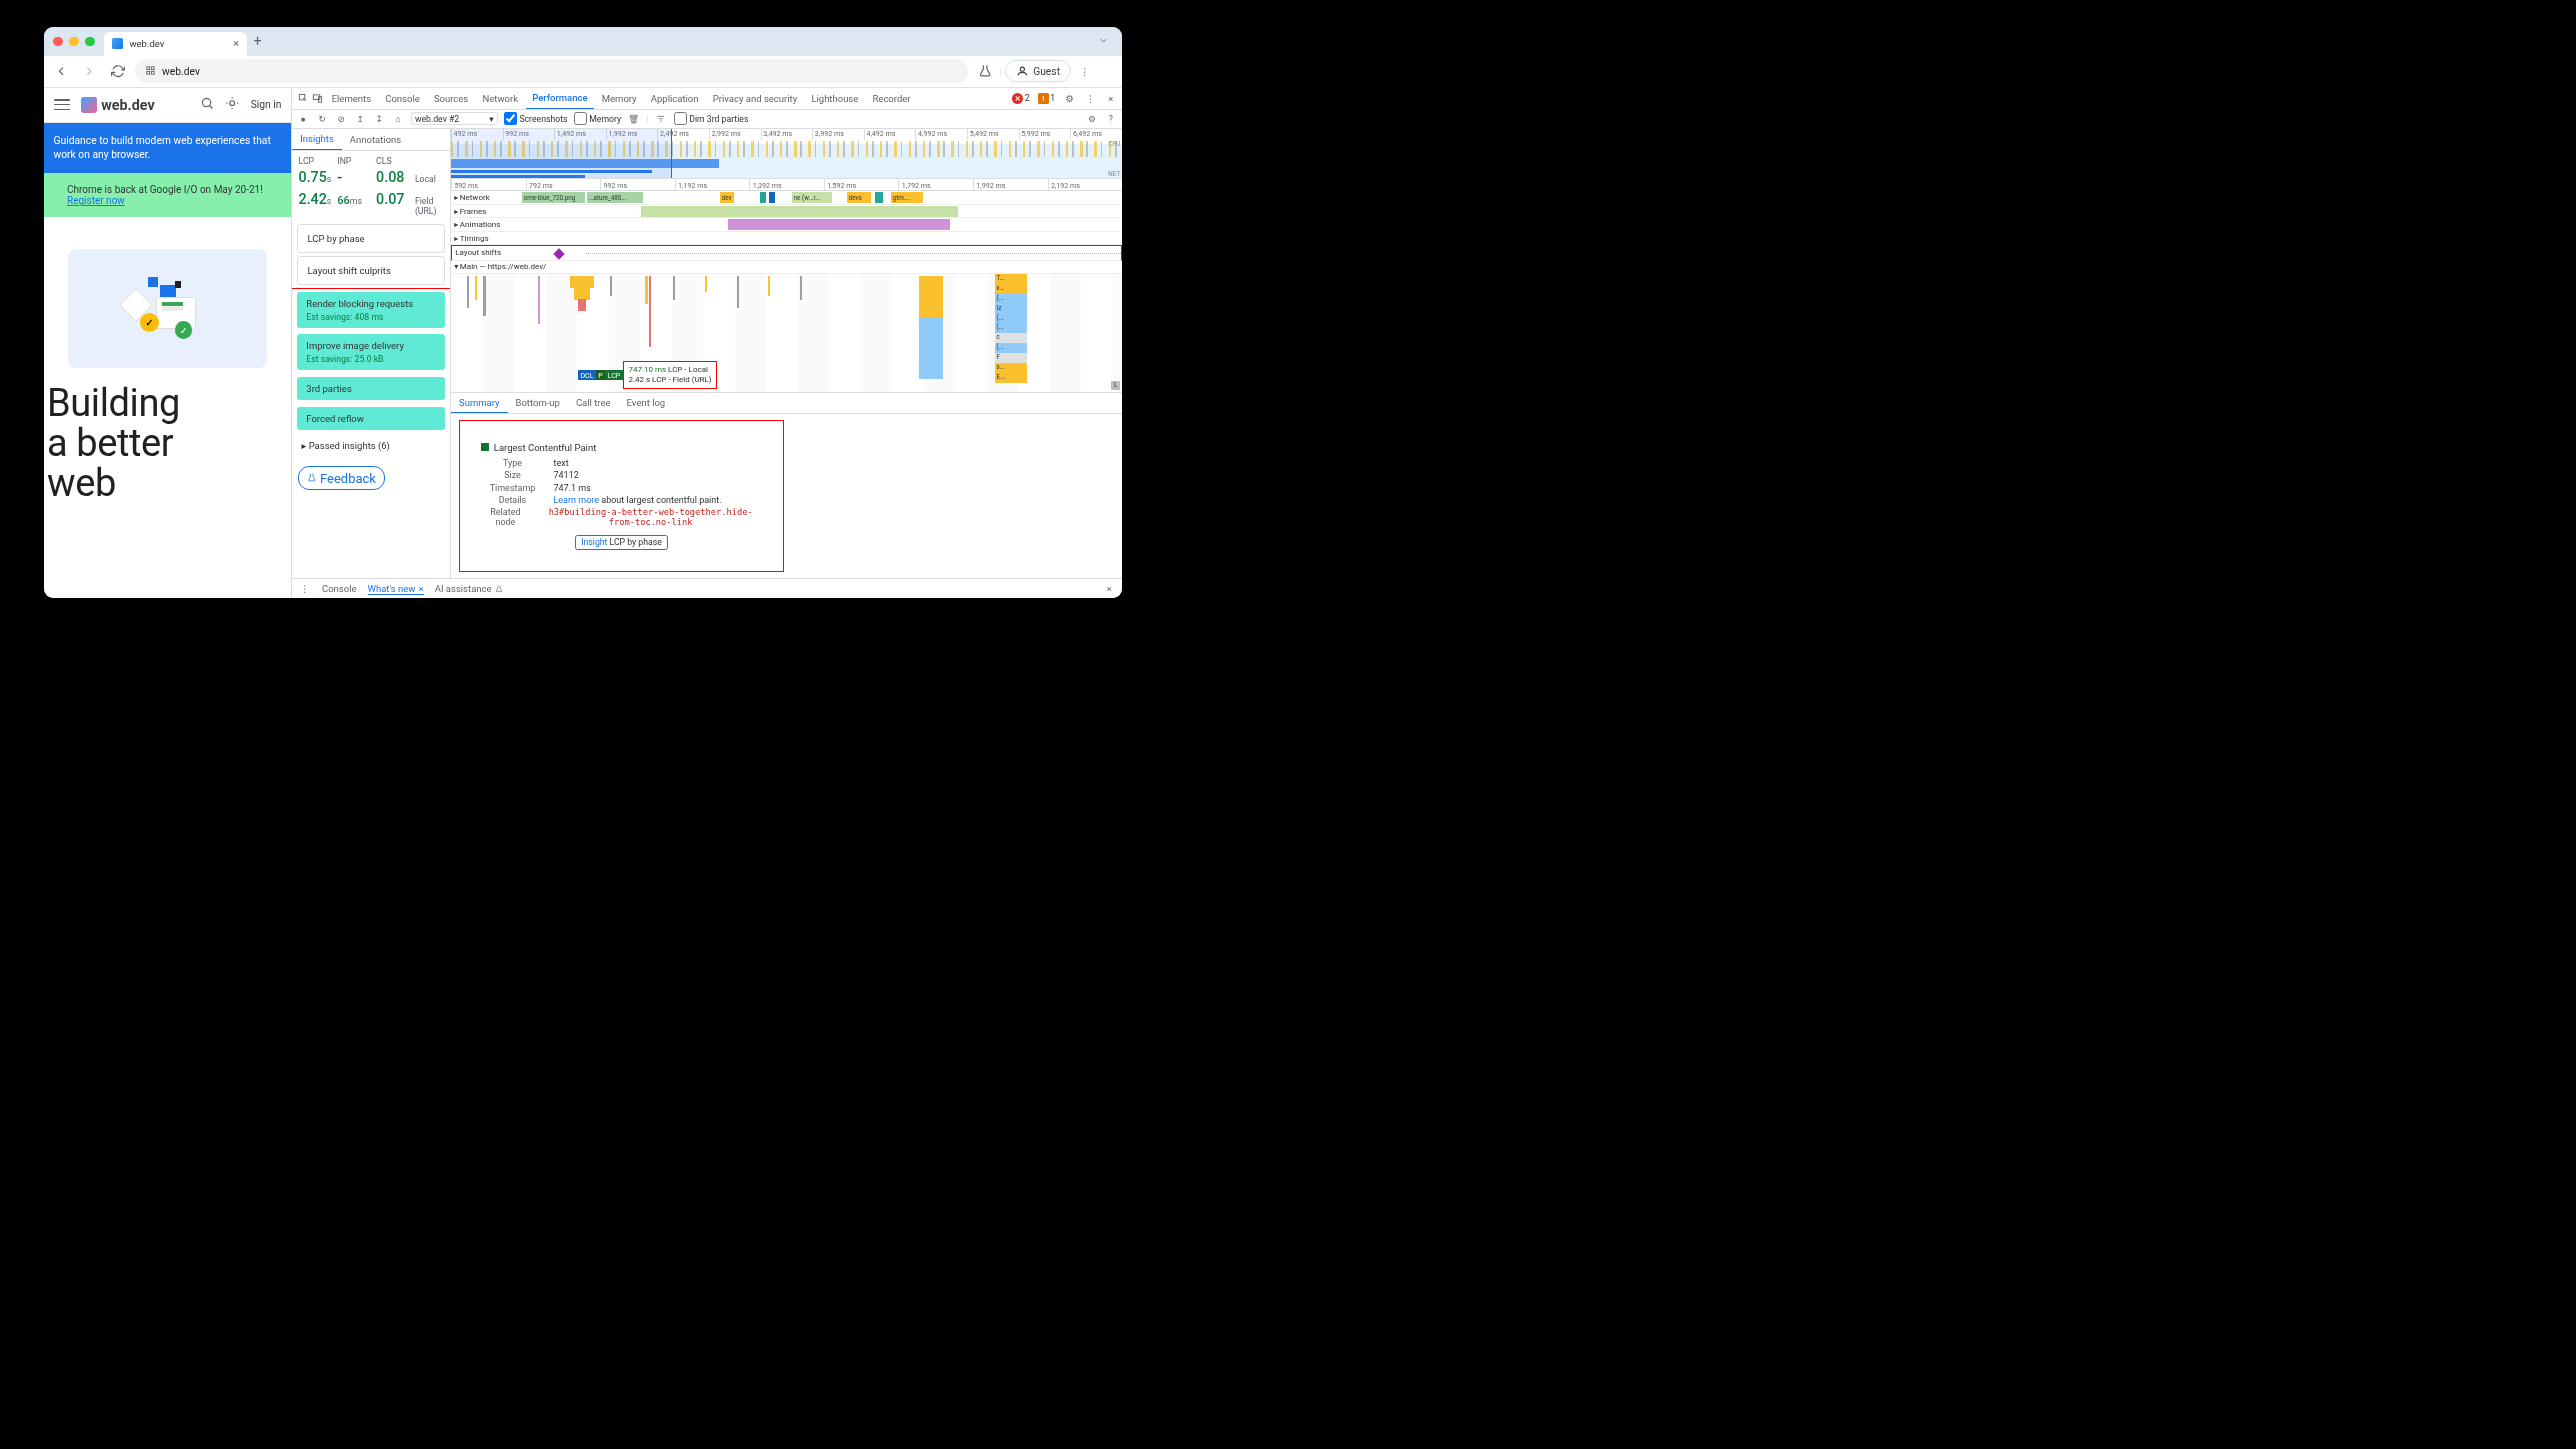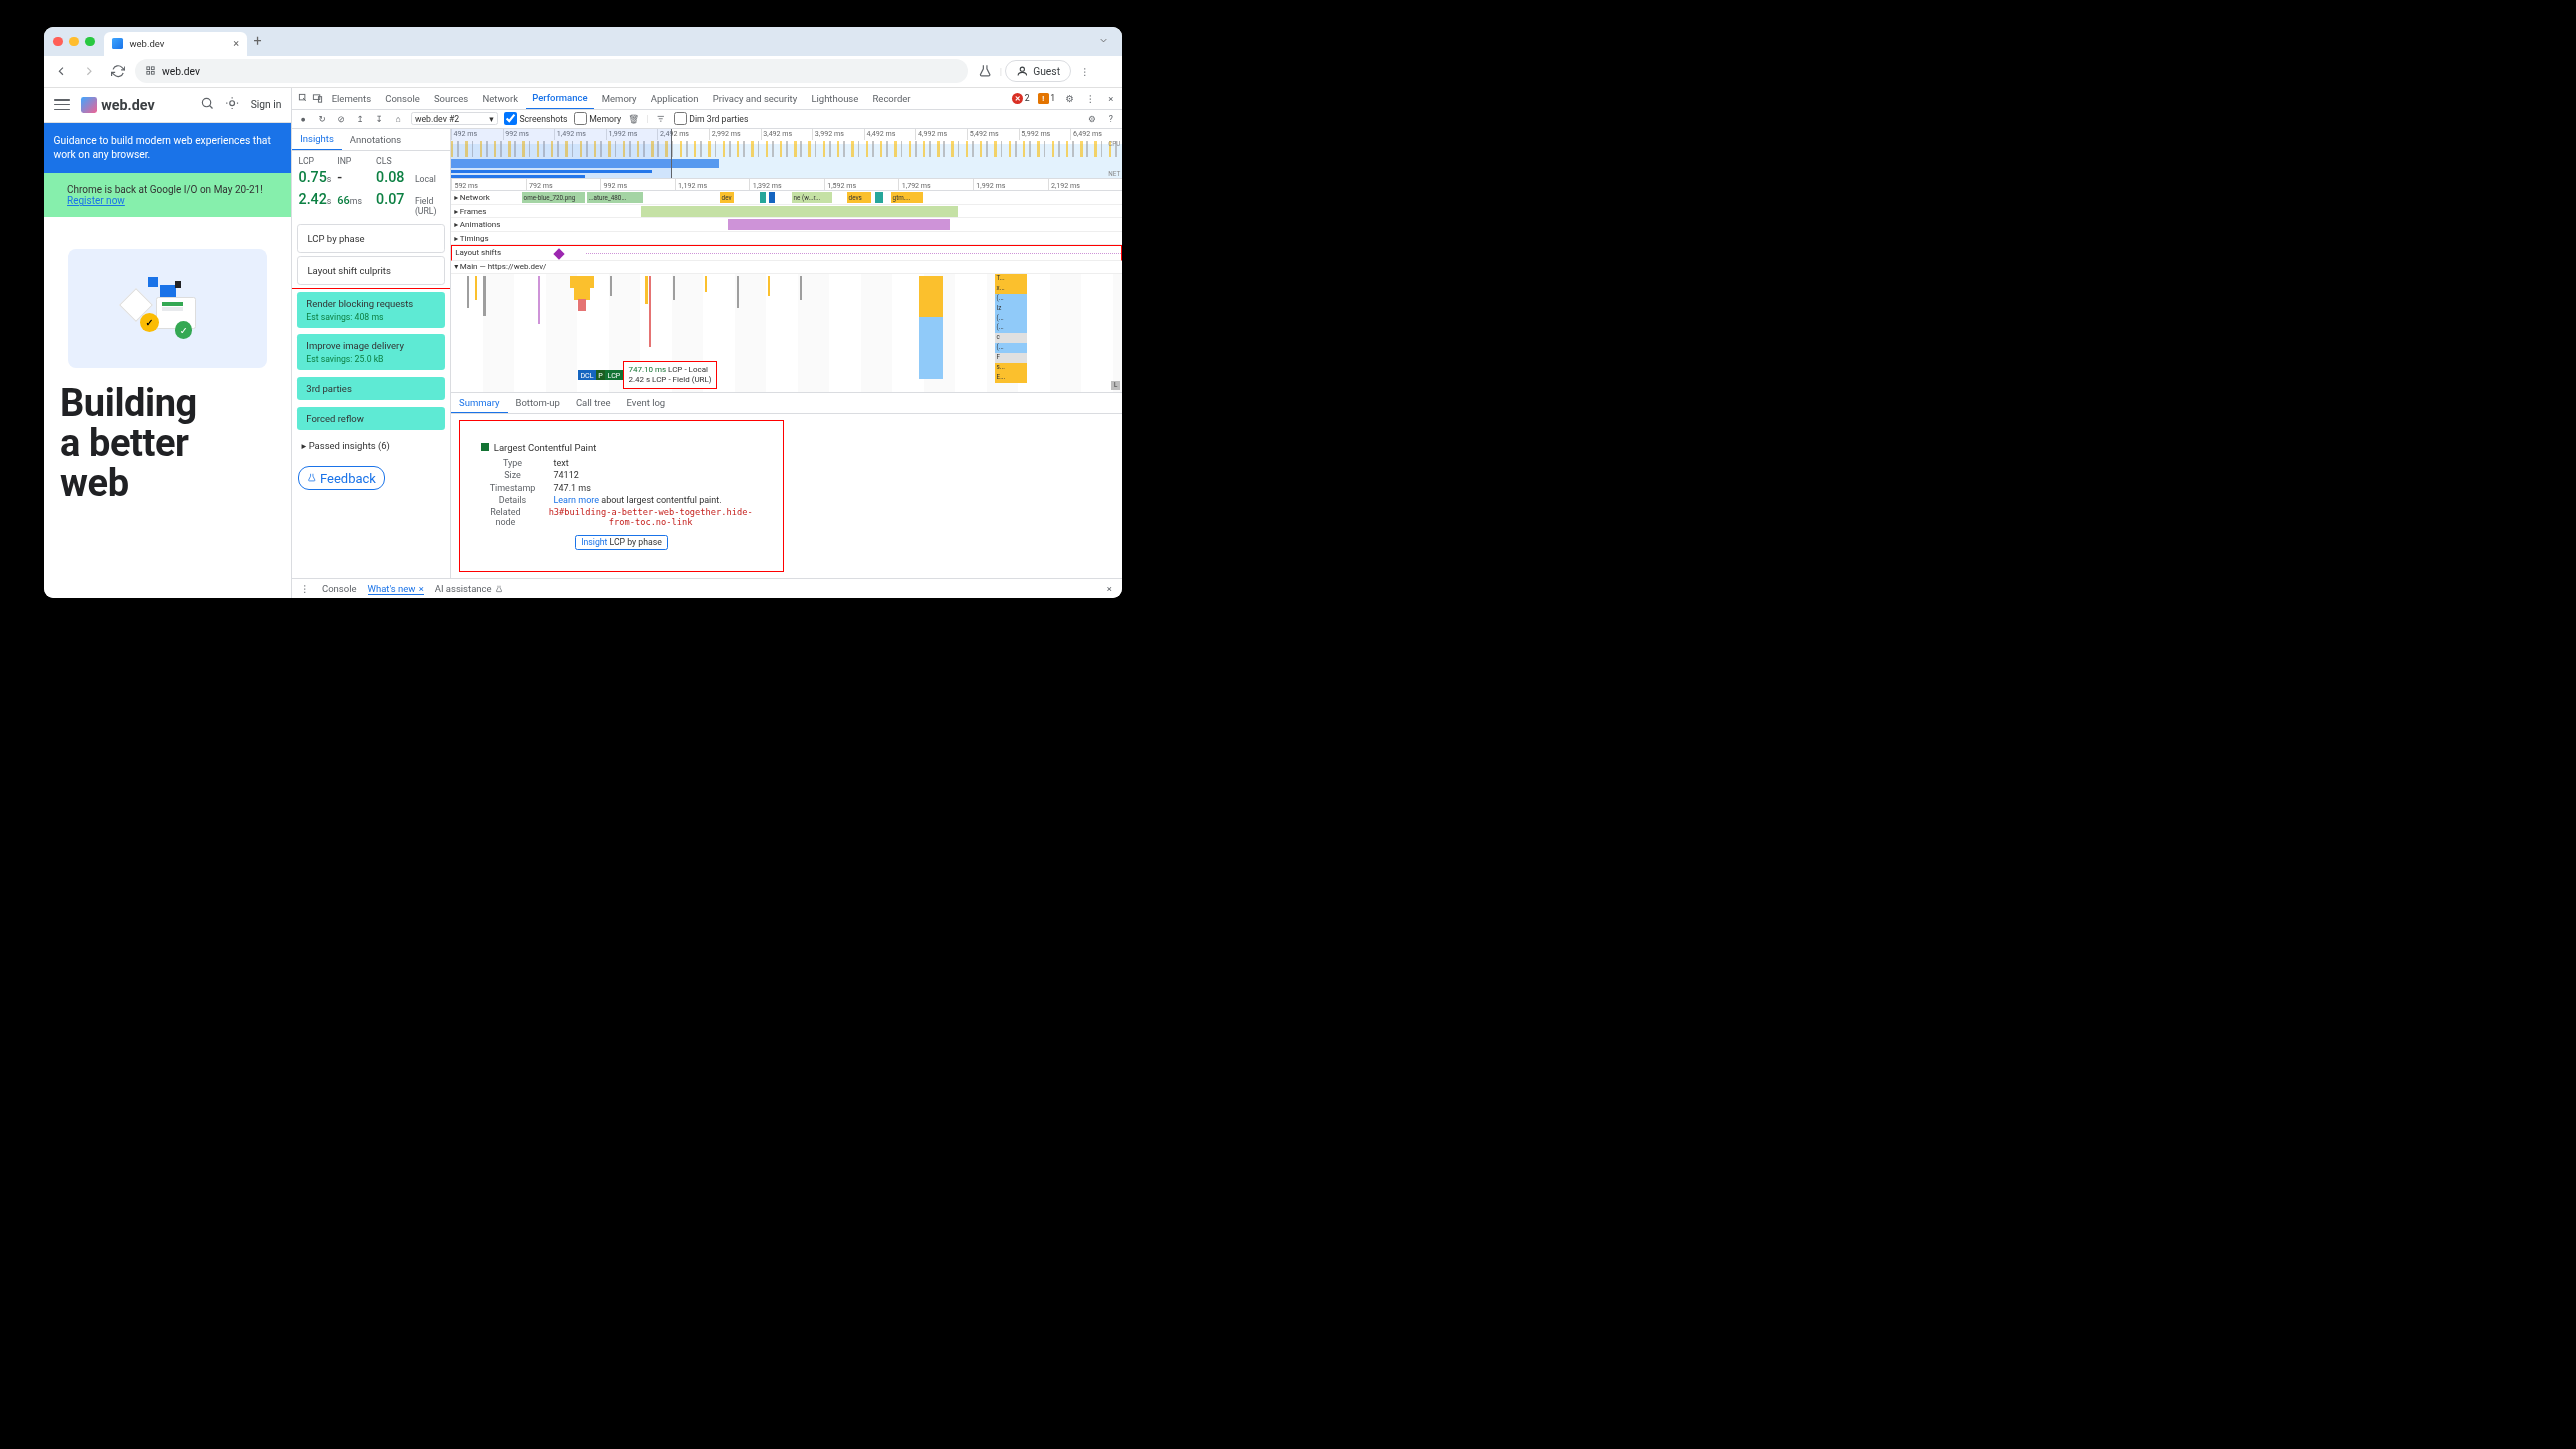--- a/index.html
+++ b/index.html
@@ -32,21 +32,21 @@
 .hamburger { width: 16px; height: 11px; display: flex; flex-direction: column; justify-content: space-between; cursor: pointer; }
 .hamburger span { height: 1.6px; background: #5f6368; border-radius: 0.8px; }
 .wd-logo { display: flex; align-items: center; gap: 4.8px; font-weight: 700; font-size: 14.3px; color: #3c4043; }
 .wd-logo-icon { width: 16px; height: 16px; background: linear-gradient(135deg, #3ea6ff, #f06292); border-radius: 2.4px; }
 .page-header-right { margin-left: auto; display: flex; align-items: center; gap: 11px; }
 .banner { background: #1a73e8; color: #fff; padding: 11px 9.5px; font-size: 10.3px; line-height: 1.4; }
 .io-banner { background: #86efac; padding: 11px 23px; font-size: 10px; }
 .io-banner a { color: #1a73e8; text-decoration: underline; }
 .hero-illustration { margin: 32px 24px 16px; }
 .illus-box { background: #e8f0fe; border-radius: 8px; height: 119px; display: flex; align-items: center; justify-content: center; position: relative; }
-.hero-text { padding: 0 16px; font-size: 38px; font-weight: 700; line-height: 1.05; color: #202124; letter-spacing: -0.4px; }
+.hero-text { padding: 0 3px; font-size: 38px; font-weight: 400; line-height: 1.05; color: #202124; letter-spacing: -0.4px; }
 .devtools { flex: 1; display: flex; flex-direction: column; border-left: 0.8px solid #dadce0; background: #fff; overflow: hidden; }
 .dt-tabs { height: 22px; display: flex; align-items: center; border-bottom: 0.8px solid #dadce0; padding: 0 4.8px; gap: 1.6px; font-size: 9.5px; }
 .dt-tab { padding: 0 6.3px; height: 100%; display: flex; align-items: center; color: #5f6368; cursor: pointer; }
 .dt-tab.active { color: #1a73e8; border-bottom: 1.6px solid #1a73e8; font-weight: 500; }
 .dt-tabs-right { margin-left: auto; display: flex; align-items: center; gap: 8px; }
 .err-badge { display: flex; align-items: center; gap: 1.6px; font-size: 8.7px; }
 .err-circle { width: 11px; height: 11px; border-radius: 50%; display: flex; align-items: center; justify-content: center; color: #fff; font-size: 7.1px; font-weight: bold; }
 .dt-toolbar { height: 19px; display: flex; align-items: center; padding: 0 4.8px; gap: 6.3px; border-bottom: 0.8px solid #dadce0; font-size: 8.7px; }
 .tb-icon { width: 12.7px; height: 12.7px; display: flex; align-items: center; justify-content: center; color: #5f6368; cursor: pointer; }
 .tb-select { border: 0.8px solid #dadce0; border-radius: 2.4px; padding: 0.8px 3.2px; font-size: 8.7px; min-width: 87px; display: flex; justify-content: space-between; align-items: center; }

